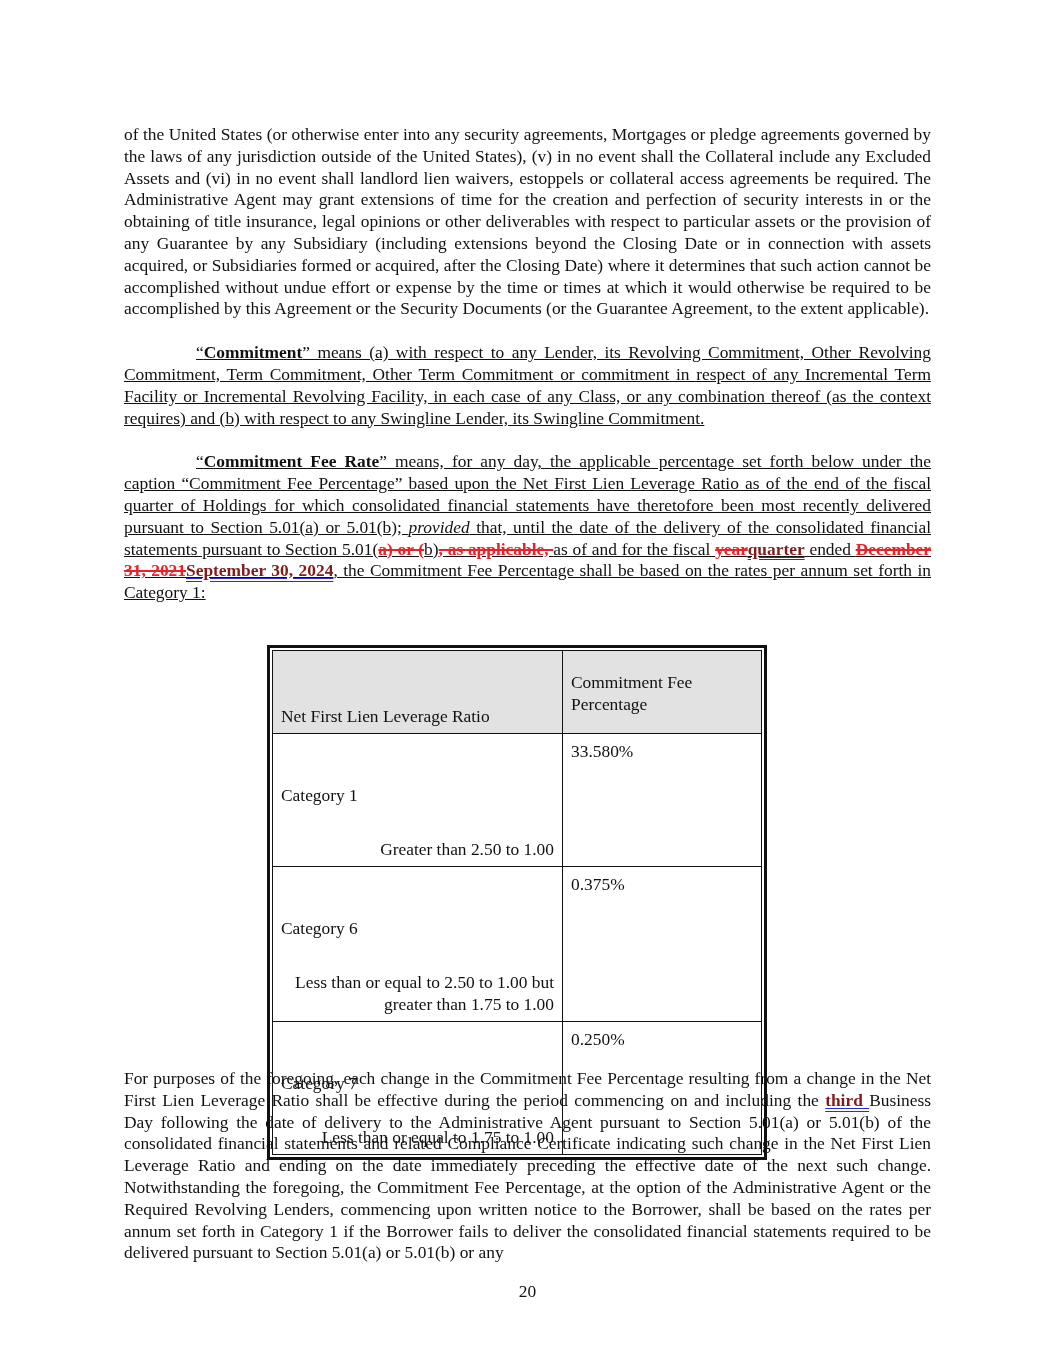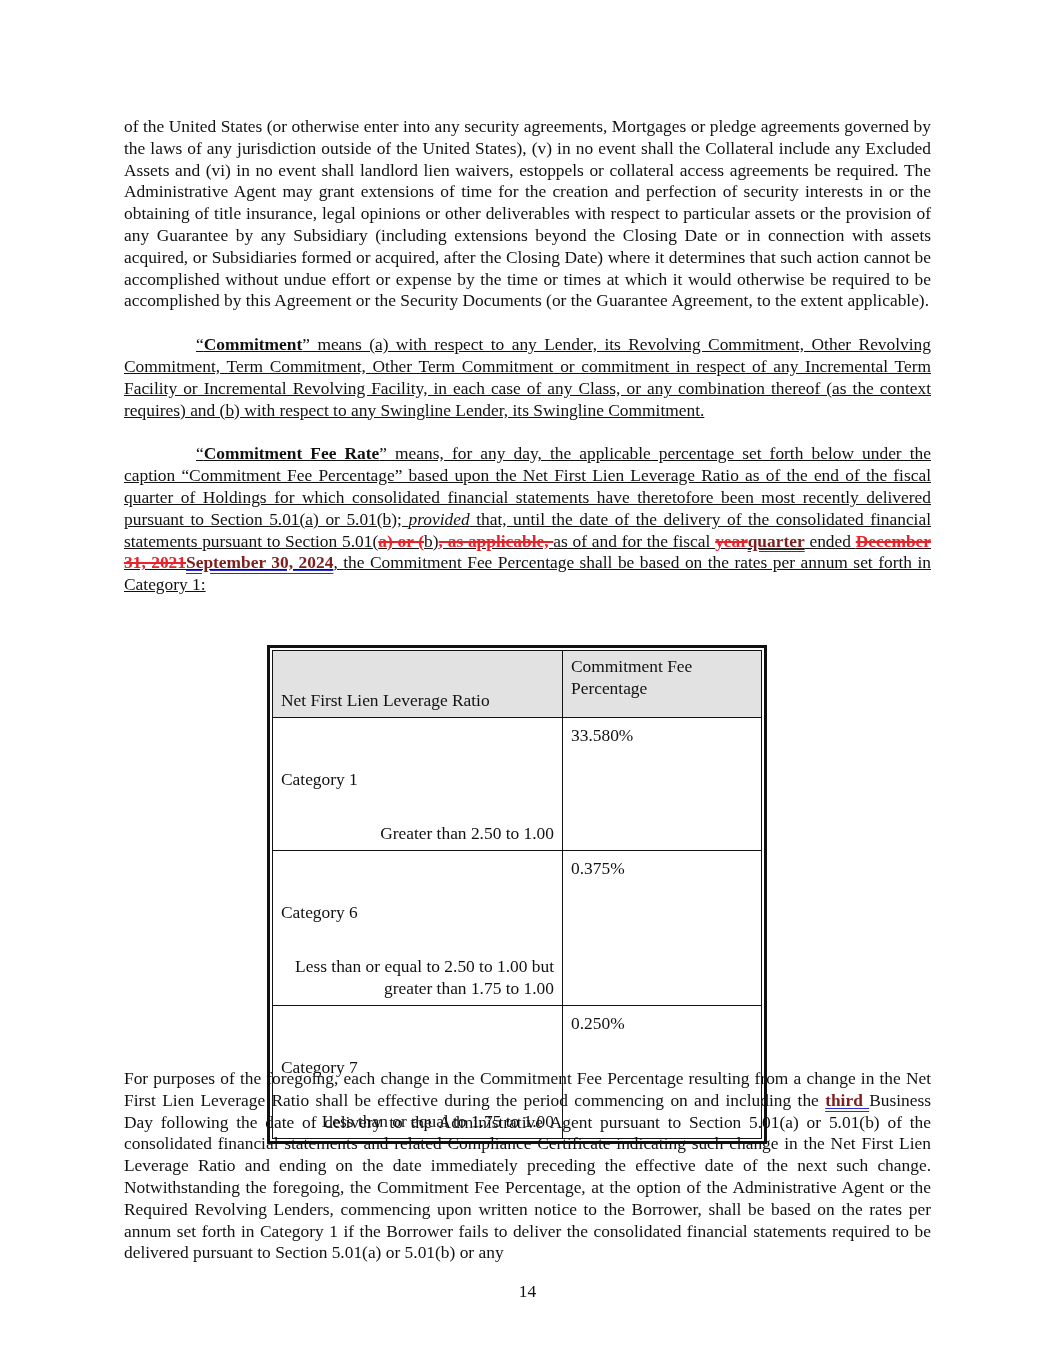--- a/index.html
+++ b/index.html
@@ -13,21 +13,21 @@
       position: relative;
       overflow: hidden;
       font-family: "Liberation Serif", "DejaVu Serif", serif;
       color: #111111;
       font-size: 17.4px;
       line-height: 21.8px;
     }
     .page {
       position: absolute;
       left: 124px;
-      top: 116px;
+      top: 124px;
       width: 807px;
     }
     p {
       margin: 0;
       text-align: justify;
       text-align-last: left;
     }
     .para-gap { margin-top: 22px; }
     .indent { text-indent: 72px; text-decoration: underline; }
     b.term { font-weight: bold; }
@@ -70,21 +70,21 @@
       vertical-align: top;
       text-align: left;
       font-weight: normal;
       padding: 6px 8px 6px 8px;
       font-size: 17.4px;
       line-height: 22px;
     }
     table.fee th {
       background: #e2e2e2;
       height: 56px;
-      padding-top: 4px;
+      padding-top: 20px;
       padding-bottom: 6px;
     }
     table.fee th.col1 { vertical-align: bottom; width: 273px; font-family: Liberation Serif, serif; }
     table.fee td.col1 { width: 273px; }
     table.fee td { height: 74px; }
     table.fee tr.row-2 td { height: 96px; }
     .cat-name { display: block; margin-top: 44px; }
     .cat-desc { display: block; margin-top: 32px; text-align: right; }
 
     .after-table {
@@ -145,13 +145,13 @@
         <td>0.250%</td>
       </tr>
     </tbody>
   </table>
 </div>
 
 <div class="after-table">
   <p><span>For purposes of the foregoing, each change in the Commitment Fee Percentage resulting from a change in the Net First Lien Leverage Ratio shall be effective during the period commencing on and including the </span><span class="ins">third </span><span>Business Day following the date of delivery to the Administrative Agent pursuant to Section 5.01(a) or 5.01(b) of the consolidated financial statements and related Compliance Certificate indicating such change in the Net First Lien Leverage Ratio and ending on the date immediately preceding the effective date of the next such change.  Notwithstanding the foregoing, the Commitment Fee Percentage, at the option of the Administrative Agent or the Required Revolving Lenders, commencing upon written notice to the Borrower, shall be based on the rates per annum set forth in Category 1 if the Borrower fails to deliver the consolidated financial statements required to be delivered pursuant to Section 5.01(a) or 5.01(b) or any</span></p>
 </div>
 
-<div class="page-number">14</div>
+<div class="page-number">20</div>
 
 </body></html>

